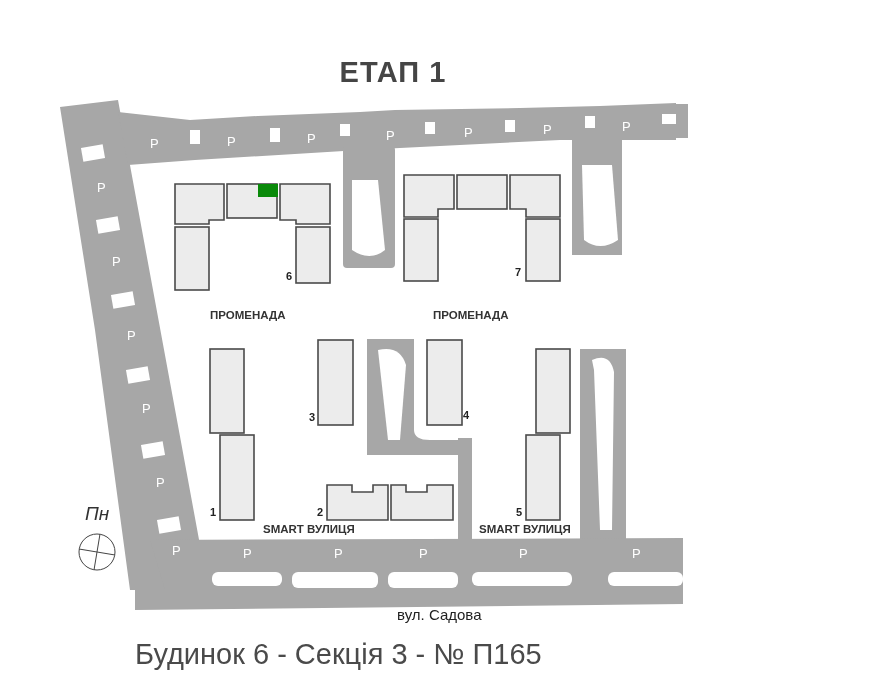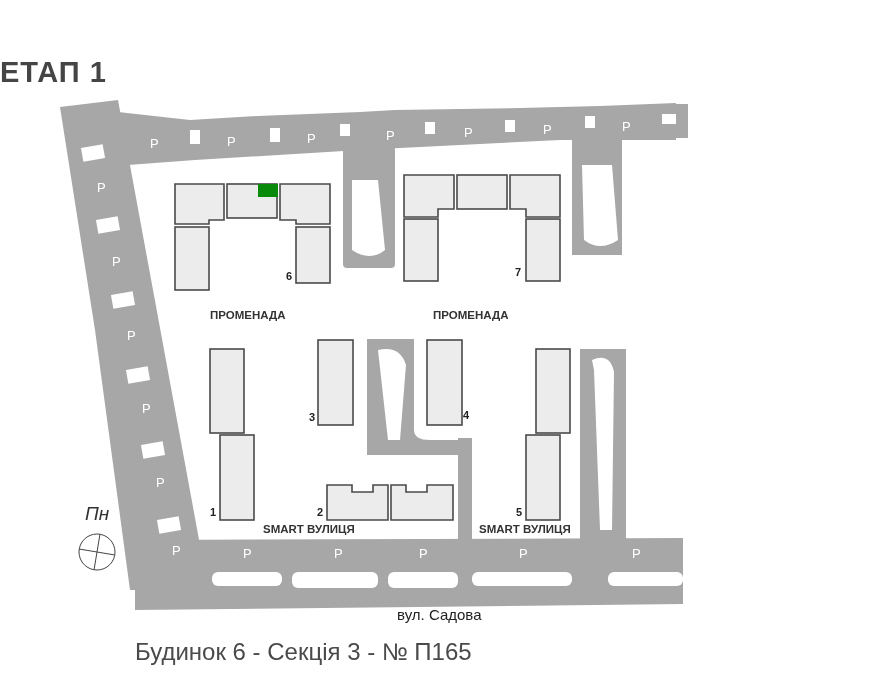--- a/index.html
+++ b/index.html
@@ -1,19 +1,19 @@
 <!DOCTYPE html>
 <html><head>
 <meta charset="utf-8">
 <style>
   html, body { margin:0; padding:0; background:#ffffff; }
   body { width:893px; height:699px; position:relative; overflow:hidden; font-family:"Liberation Sans", sans-serif; }
   #plan { position:absolute; left:0; top:0; width:893px; height:699px; }
-  .title { position:absolute; left:0; width:720px; top:56px; text-align:left; font-weight:bold; font-size:29px; color:#454545; letter-spacing:1px; }
-  .caption { position:absolute; left:135px; top:638px; font-size:24px; color:#4a4a4a; }
+  .title { position:absolute; left:0; width:720px; top:56px; text-align:center; font-weight:bold; font-size:29px; color:#454545; letter-spacing:1px;padding-left:33px; }
+  .caption { position:absolute; left:135px; top:638px; font-size:29px; color:#4a4a4a; }
   .road { fill:#a7a7a7; }
   .hole { fill:#ffffff; }
   .bld { fill:#ececec; stroke:#4a4a4a; stroke-width:1.6; }
   .sel { fill:#0a8a0a; }
   .ptext { fill:#ffffff; font-family:"Liberation Sans", sans-serif; font-size:13px; }
   .lbl { fill:#333; font-family:"Liberation Sans", sans-serif; font-weight:bold; font-size:11.5px; }
   .num { fill:#222; font-family:"Liberation Sans", sans-serif; font-weight:bold; font-size:11px; }
   .street { fill:#222; font-family:"Liberation Sans", sans-serif; font-size:15px; }
   .north { fill:#333; font-family:"Liberation Sans", sans-serif; font-style:italic; font-size:19px; }
 </style>

